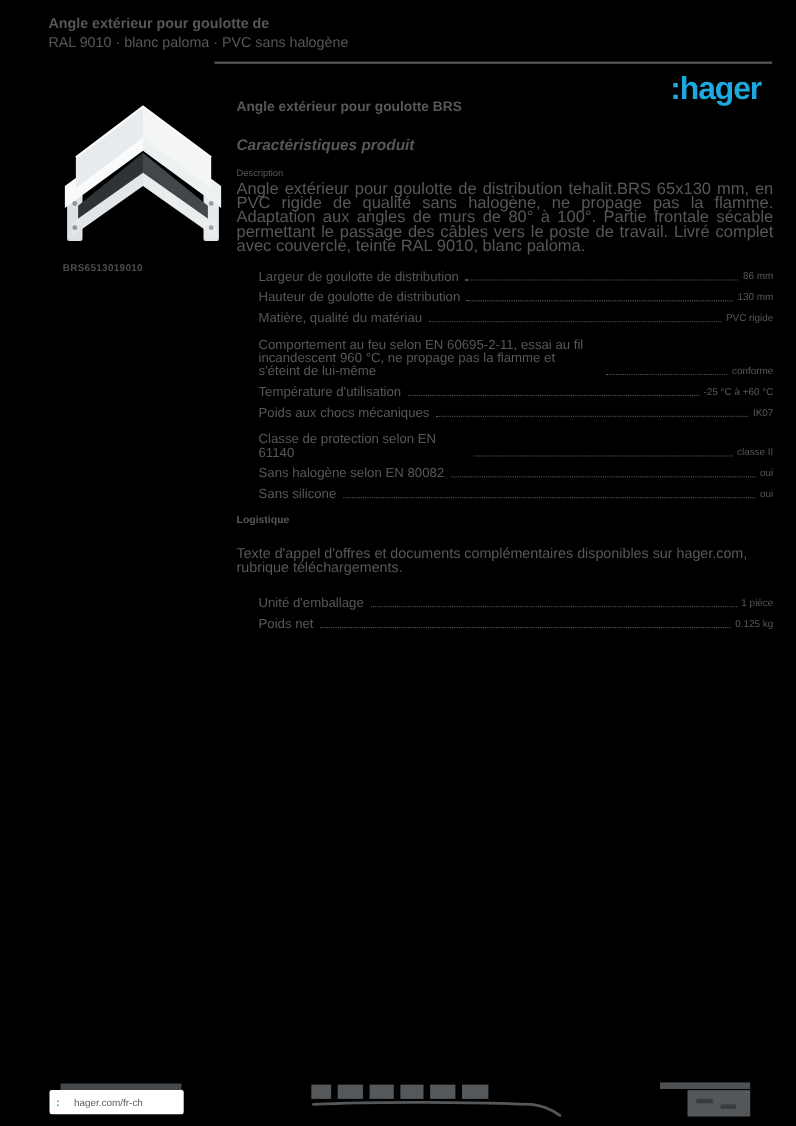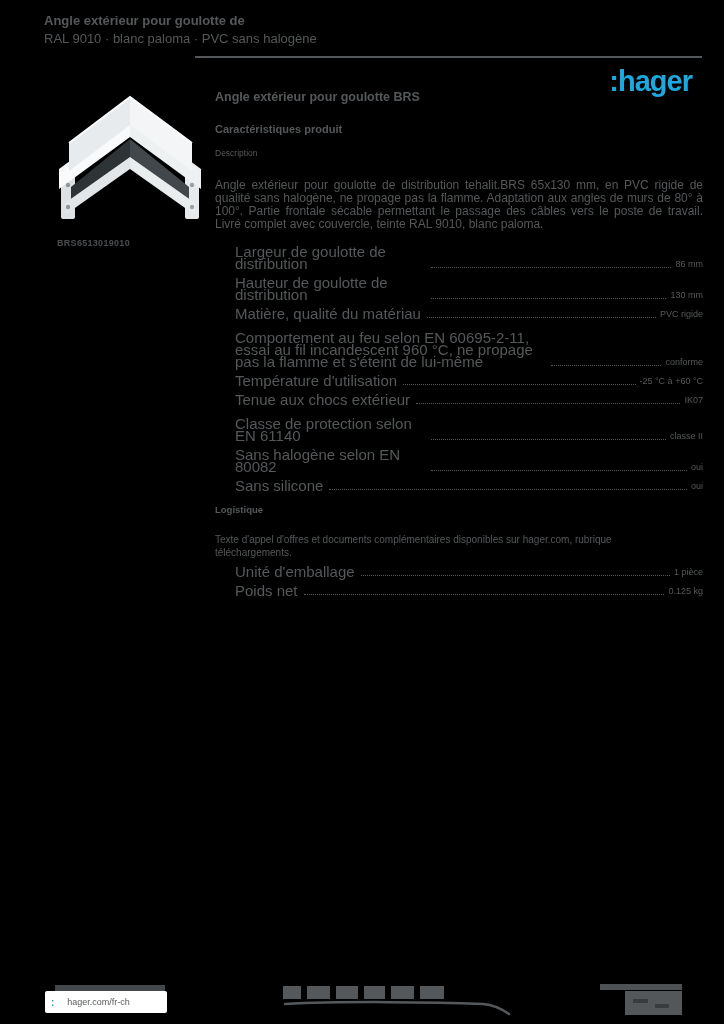--- a/index.html
+++ b/index.html
@@ -35,31 +35,31 @@
   
   .product-photo { position:absolute; left:55px; top:85px; width:150px; height:148px; }
   .product-ref {
     position:absolute; left:57px; top:238px;
     font-size:9px; font-weight:bold; color:#4a4d4f; letter-spacing:.3px;
   }
 
   
   .main-col { position:absolute; left:215px; top:90px; width:488px; }
   .main-col h1 { font-size:12.5px; font-weight:bold; color:#55585a; margin-bottom:19px; }
-  .main-col h2 { font-size:11px; font-weight:bold; color:#55585a; margin-bottom:13px; }
-  .desc-label { font-size:8.5px; color:#55585a; margin-bottom:21px; }
+  .main-col h2 { font-size:14px; font-weight:bold; color:#55585a; margin-bottom:13px;font-style:italic; }
+  .desc-label { font-size:8.5px; color:#55585a; margin-bottom:3px; }
   .desc {
-    font-size:12px; line-height:13px; color:#55585a;
+    font-size:15px; line-height:13px; color:#55585a;
     text-align:justify; margin-bottom:15px;
   }
   .group { margin-bottom:12px; }
   .group-heading { font-size:9.5px; font-weight:bold; color:#55585a; margin-bottom:19px; }
-  .group-note { font-size:10px; line-height:12.5px; color:#55585a; margin-bottom:7px; max-width:465px; }
+  .group-note { font-size:13px; line-height:12.5px; color:#55585a; margin-bottom:20px; max-width:465px; }
   .row { display:flex; align-items:flex-end; margin-bottom:7px; }
-  .row .lbl { font-size:15px; line-height:12px; color:#55585a; max-width:210px;padding-left:20px; }
+  .row .lbl { font-size:12px; line-height:12px; color:#55585a; max-width:210px;padding-left:20px; }
   .row.wide .lbl { max-width:330px; }
   .row .leader {
     flex:1; border-bottom:1.5px dotted #55585a; margin:0 4px 2px 6px; min-width:30px;
   }
   .row .val { font-size:9px; line-height:12px; color:#55585a; white-space:nowrap; }
 
   
   .footer-shadow { position:absolute; left:55px; top:985px; width:110px; height:7px; background:#45484a; }
   .footer-pill {
     position:absolute; left:45px; top:991px; width:122px; height:22px;
@@ -149,21 +149,21 @@
       <span class="lbl">Comportement au feu selon EN 60695-2-11, essai au fil incandescent 960 °C, ne propage pas la flamme et s'éteint de lui-même</span>
       <span class="leader"></span>
       <span class="val">conforme</span>
     </div>
     <div class="row">
       <span class="lbl">Température d'utilisation</span>
       <span class="leader"></span>
       <span class="val">-25 °C à +60 °C</span>
     </div>
     <div class="row">
-      <span class="lbl">Tenue aux chocs extérieur</span>
+      <span class="lbl">Poids aux chocs mécaniques</span>
       <span class="leader"></span>
       <span class="val">IK07</span>
     </div>
   </div>
 
   <div class="group">
     <div class="row">
       <span class="lbl">Classe de protection selon EN 61140</span>
       <span class="leader"></span>
       <span class="val">classe II</span>

